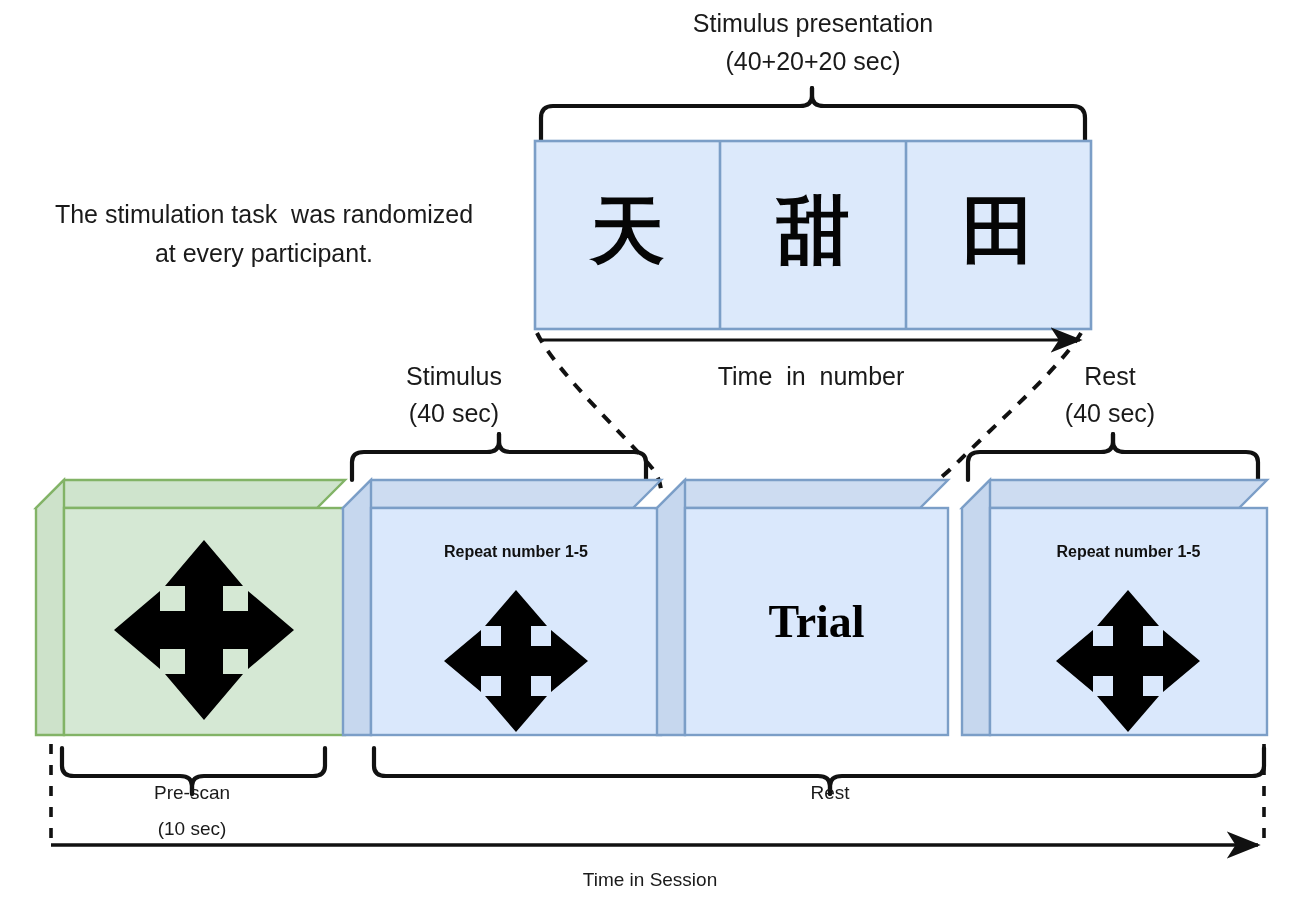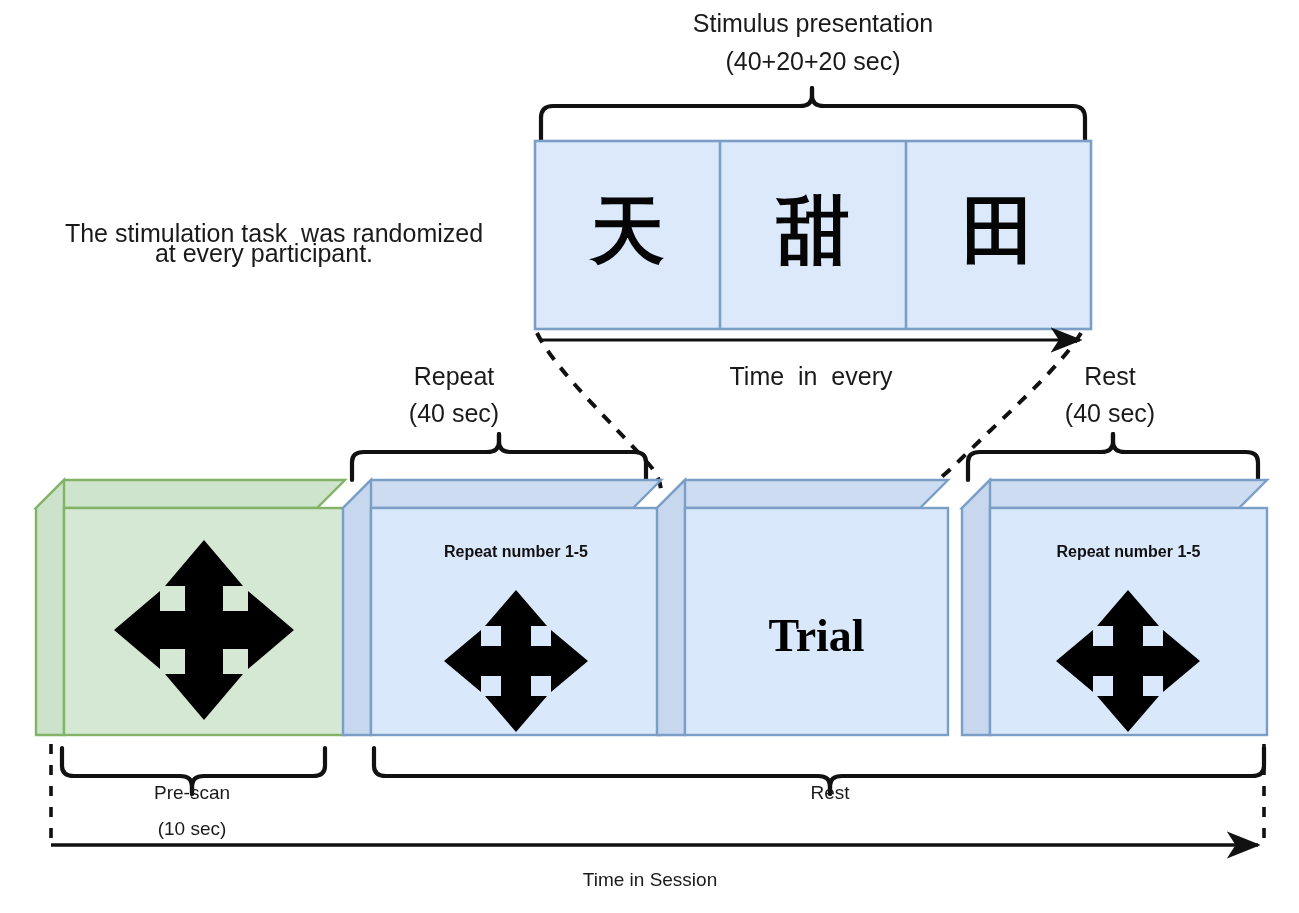--- a/index.html
+++ b/index.html
@@ -13,21 +13,21 @@
   #stage{position:absolute;left:0;top:0;width:1073px;height:913px;}
   svg.layer{position:absolute;left:0;top:0;width:1299px;height:913px;overflow:visible;}
   .txt{position:absolute;white-space:pre;}
   .center{text-align:center;}
 
   .lbl-title{font-size:25px;line-height:38px;color:#1a1a1a;}
   .lbl-note{font-size:25px;line-height:39px;color:#1a1a1a;}
   .lbl-mid{font-size:25px;line-height:37px;color:#1a1a1a;}
   .lbl-bottom{font-size:19px;line-height:36px;color:#1a1a1a;}
   .lbl-repeat{font-size:16px;color:#111111;font-weight:bold;}
-  .lbl-trial{font-family:"Liberation Serif","DejaVu Serif",serif;font-weight:bold;font-size:46px;color:#000000;margin-top:14px;}
+  .lbl-trial{font-family:"Liberation Serif","DejaVu Serif",serif;font-weight:bold;font-size:46px;color:#000000;}
   .han{font-family:"DejaVu Sans","Liberation Sans",sans-serif;font-weight:bold;font-size:74px;color:#050505;line-height:1;}
 </style>
 </head>
 <body>
 
 <div id="stage">
 
   <svg class="layer" viewBox="0 0 1299 913">
     <defs>
       <marker id="arrowSolid" markerWidth="11" markerHeight="11" refX="9.2" refY="4" orient="auto" markerUnits="strokeWidth">
@@ -115,30 +115,30 @@
       <line x1="1264" y1="744" x2="1264" y2="848"></line>
     </g>
     <g>
       <line x1="51" y1="845" x2="1258" y2="845" stroke="#111111" stroke-width="3.4" marker-end="url(#arrowSolid)"></line>
     </g>
   </svg>
 
   <div class="txt center lbl-title" style="left:563px;top:4px;width:500px;">Stimulus presentation</div>
   <div class="txt center lbl-title" style="left:563px;top:42px;width:500px;">(40+20+20 sec)</div>
 
-  <div class="txt center lbl-note" style="left:24px;top:195px;width:500px;margin-top:19px;">The stimulation task  was randomized</div>
+  <div class="txt center lbl-note" style="left:14px;top:195px;width:500px;">The stimulation task  was randomized</div>
   <div class="txt center lbl-note" style="left:14px;top:234px;width:500px;">at every participant.</div>
 
   <div class="txt center han" style="left:535px;top:193px;width:185px;">天</div>
   <div class="txt center han" style="left:720px;top:193px;width:186px;">甜</div>
   <div class="txt center han" style="left:906px;top:193px;width:185px;">田</div>
 
-  <div class="txt center lbl-mid" style="left:651px;top:358px;width:320px;">Time  in  every</div>
+  <div class="txt center lbl-mid" style="left:651px;top:358px;width:320px;">Time  in  number</div>
 
-  <div class="txt center lbl-mid" style="left:369px;top:358px;width:170px;">Repeat</div>
+  <div class="txt center lbl-mid" style="left:369px;top:358px;width:170px;">Stimulus</div>
   <div class="txt center lbl-mid" style="left:369px;top:395px;width:170px;">(40 sec)</div>
 
   <div class="txt center lbl-mid" style="left:1015px;top:358px;width:190px;">Rest</div>
   <div class="txt center lbl-mid" style="left:1015px;top:395px;width:190px;">(40 sec)</div>
 
   <div class="txt center lbl-repeat" style="left:371px;top:543px;width:290px;">Repeat number 1-5</div>
   <div class="txt center lbl-repeat" style="left:990px;top:543px;width:277px;">Repeat number 1-5</div>
 
   <div class="txt center lbl-trial" style="left:685px;top:595px;width:263px;">Trial</div>
 

